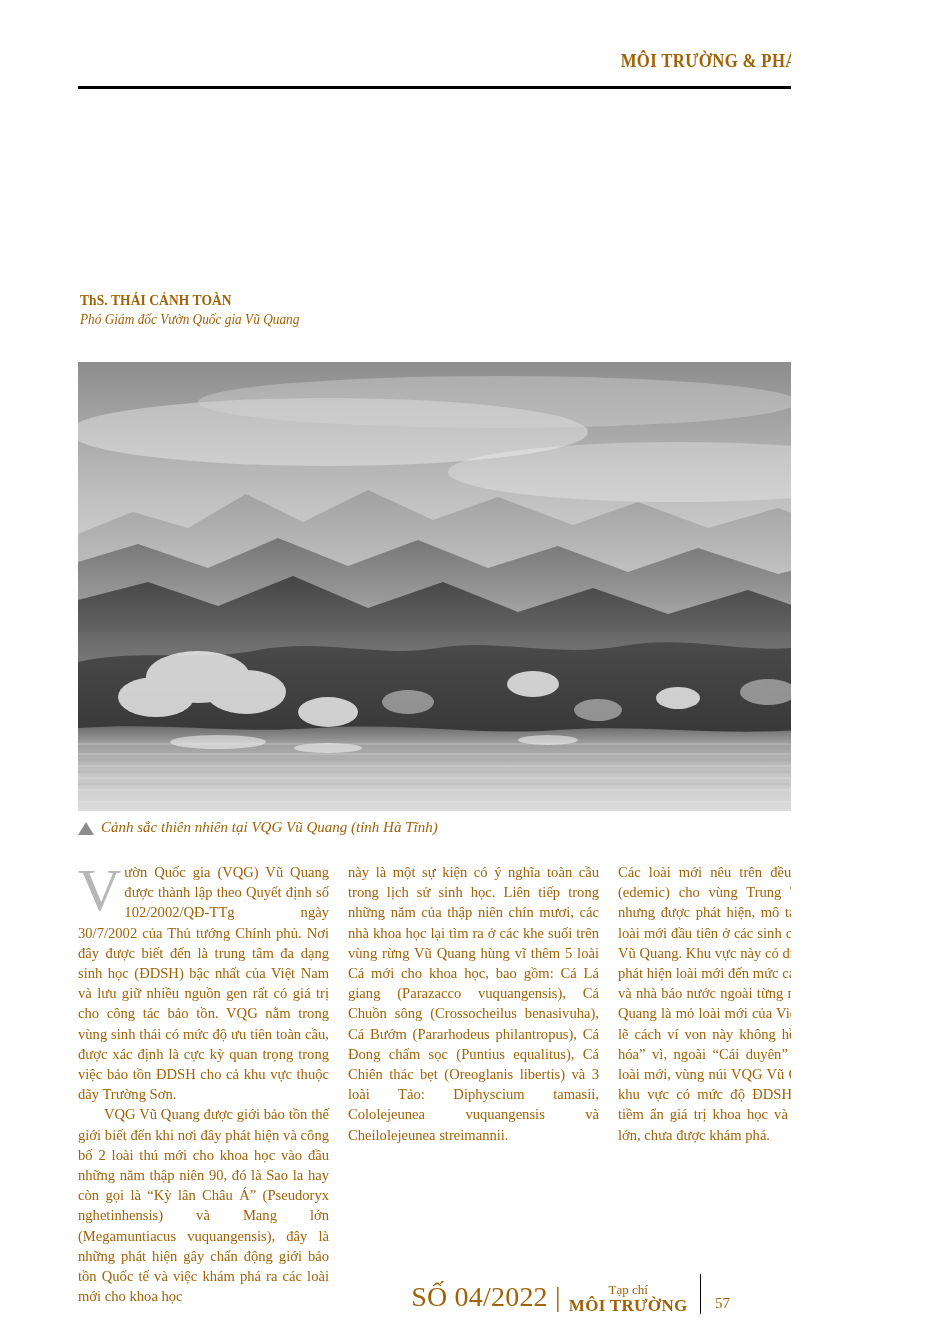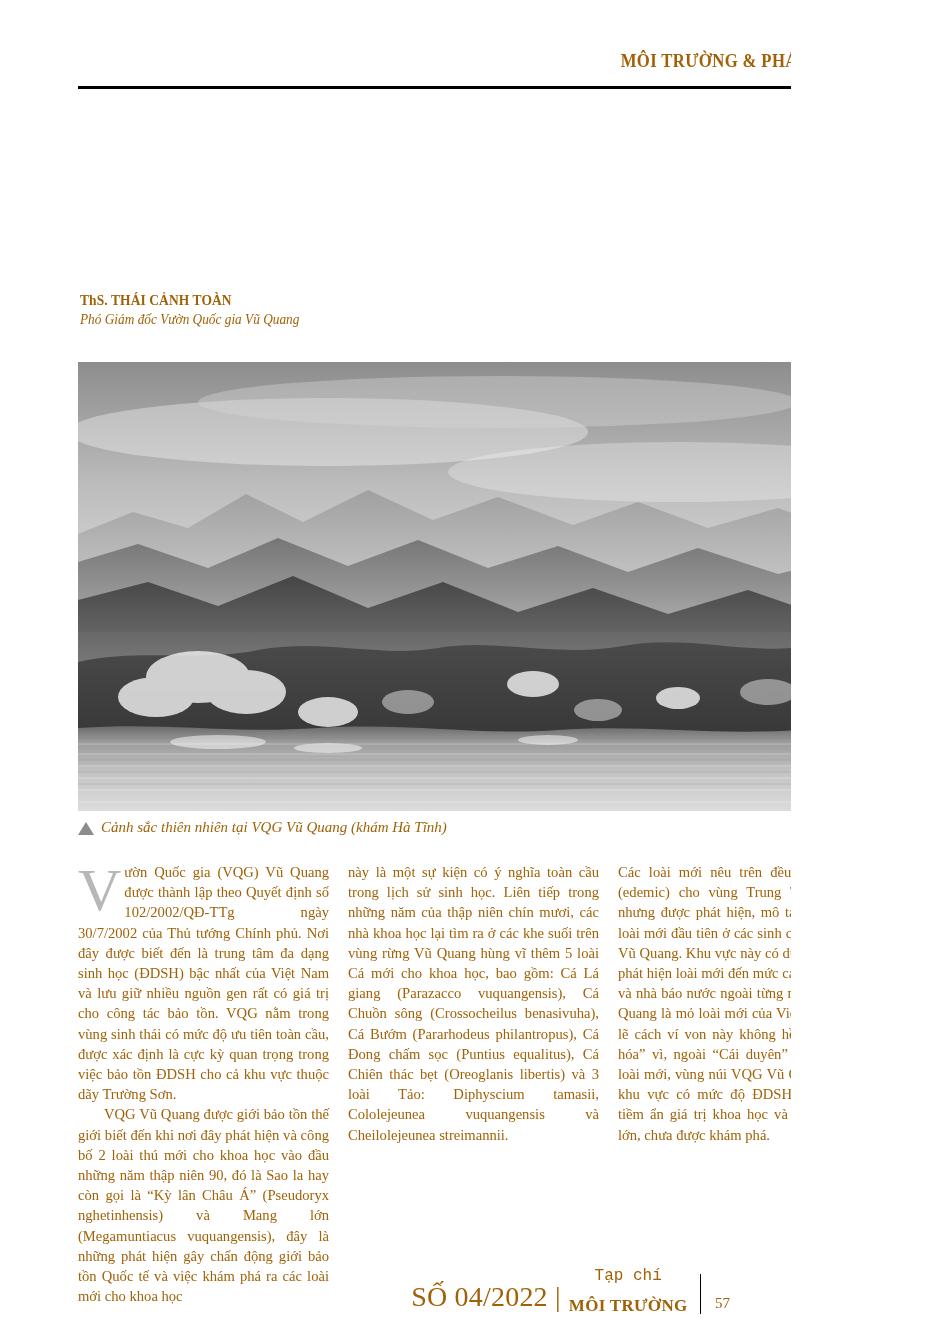--- a/index.html
+++ b/index.html
@@ -176,23 +176,23 @@
     position: relative;
     top: -1px;
   }
   .footer-brand {
     display: flex;
     flex-direction: column;
     align-items: center;
     line-height: 1;
   }
   .footer-brand-kicker {
-    font-family: Liberation Mono, monospace;
-    font-size: 16px;
-    margin-bottom: 13px;
+    font-family: Liberation Serif, serif;
+    font-size: 13px;
+    margin-bottom: 1px;
     white-space: nowrap;
   }
   .footer-brand-name {
     font-family: "Liberation Serif", serif;
     font-weight: bold;
     font-size: 17px;
     letter-spacing: 0.3px;
     white-space: nowrap;
   }
   .footer-divider {
@@ -301,21 +301,21 @@
       <g fill="#ffffff" opacity="0.5">
         <ellipse cx="140" cy="380" rx="48" ry="7"></ellipse>
         <ellipse cx="250" cy="386" rx="34" ry="5"></ellipse>
         <ellipse cx="470" cy="378" rx="30" ry="5"></ellipse>
       </g>
     </svg>
   </div>
 
   <div class="caption">
     <span class="caption-marker"></span>
-    <span class="caption-text">Cảnh sắc thiên nhiên tại VQG Vũ Quang (khám Hà Tĩnh)</span>
+    <span class="caption-text">Cảnh sắc thiên nhiên tại VQG Vũ Quang (tỉnh Hà Tĩnh)</span>
   </div>
 
   <div class="columns">
     <div class="col">
       <p class="dropcap-para">Vườn Quốc gia (VQG) Vũ Quang được thành lập theo Quyết định số 102/2002/QĐ-TTg ngày 30/7/2002 của Thủ tướng Chính phủ. Nơi đây được biết đến là trung tâm đa dạng sinh học (ĐDSH) bậc nhất của Việt Nam và lưu giữ nhiều nguồn gen rất có giá trị cho công tác bảo tồn. VQG nằm trong vùng sinh thái có mức độ ưu tiên toàn cầu, được xác định là cực kỳ quan trọng trong việc bảo tồn ĐDSH cho cả khu vực thuộc dãy Trường Sơn.</p>
       <p class="indent">VQG Vũ Quang được giới bảo tồn thế giới biết đến khi nơi đây phát hiện và công bố 2 loài thú mới cho khoa học vào đầu những năm thập niên 90, đó là Sao la hay còn gọi là “Kỳ lân Châu Á” (Pseudoryx nghetinhensis) và Mang lớn (Megamuntiacus vuquangensis), đây là những phát hiện gây chấn động giới bảo tồn Quốc tế và việc khám phá ra các loài mới cho khoa học</p>
     </div>
     <div class="col">
       <p>này là một sự kiện có ý nghĩa toàn cầu trong lịch sử sinh học. Liên tiếp trong những năm của thập niên chín mươi, các nhà khoa học lại tìm ra ở các khe suối trên vùng rừng Vũ Quang hùng vĩ thêm 5 loài Cá mới cho khoa học, bao gồm: Cá Lá giang (Parazacco vuquangensis), Cá Chuồn sông (Crossocheilus benasivuha), Cá Bướm (Pararhodeus philantropus), Cá Đong chấm sọc (Puntius equalitus), Cá Chiên thác bẹt (Oreoglanis libertis) và 3 loài Tảo: Diphyscium tamasii, Cololejeunea vuquangensis và Cheilolejeunea streimannii.</p>
     </div>

